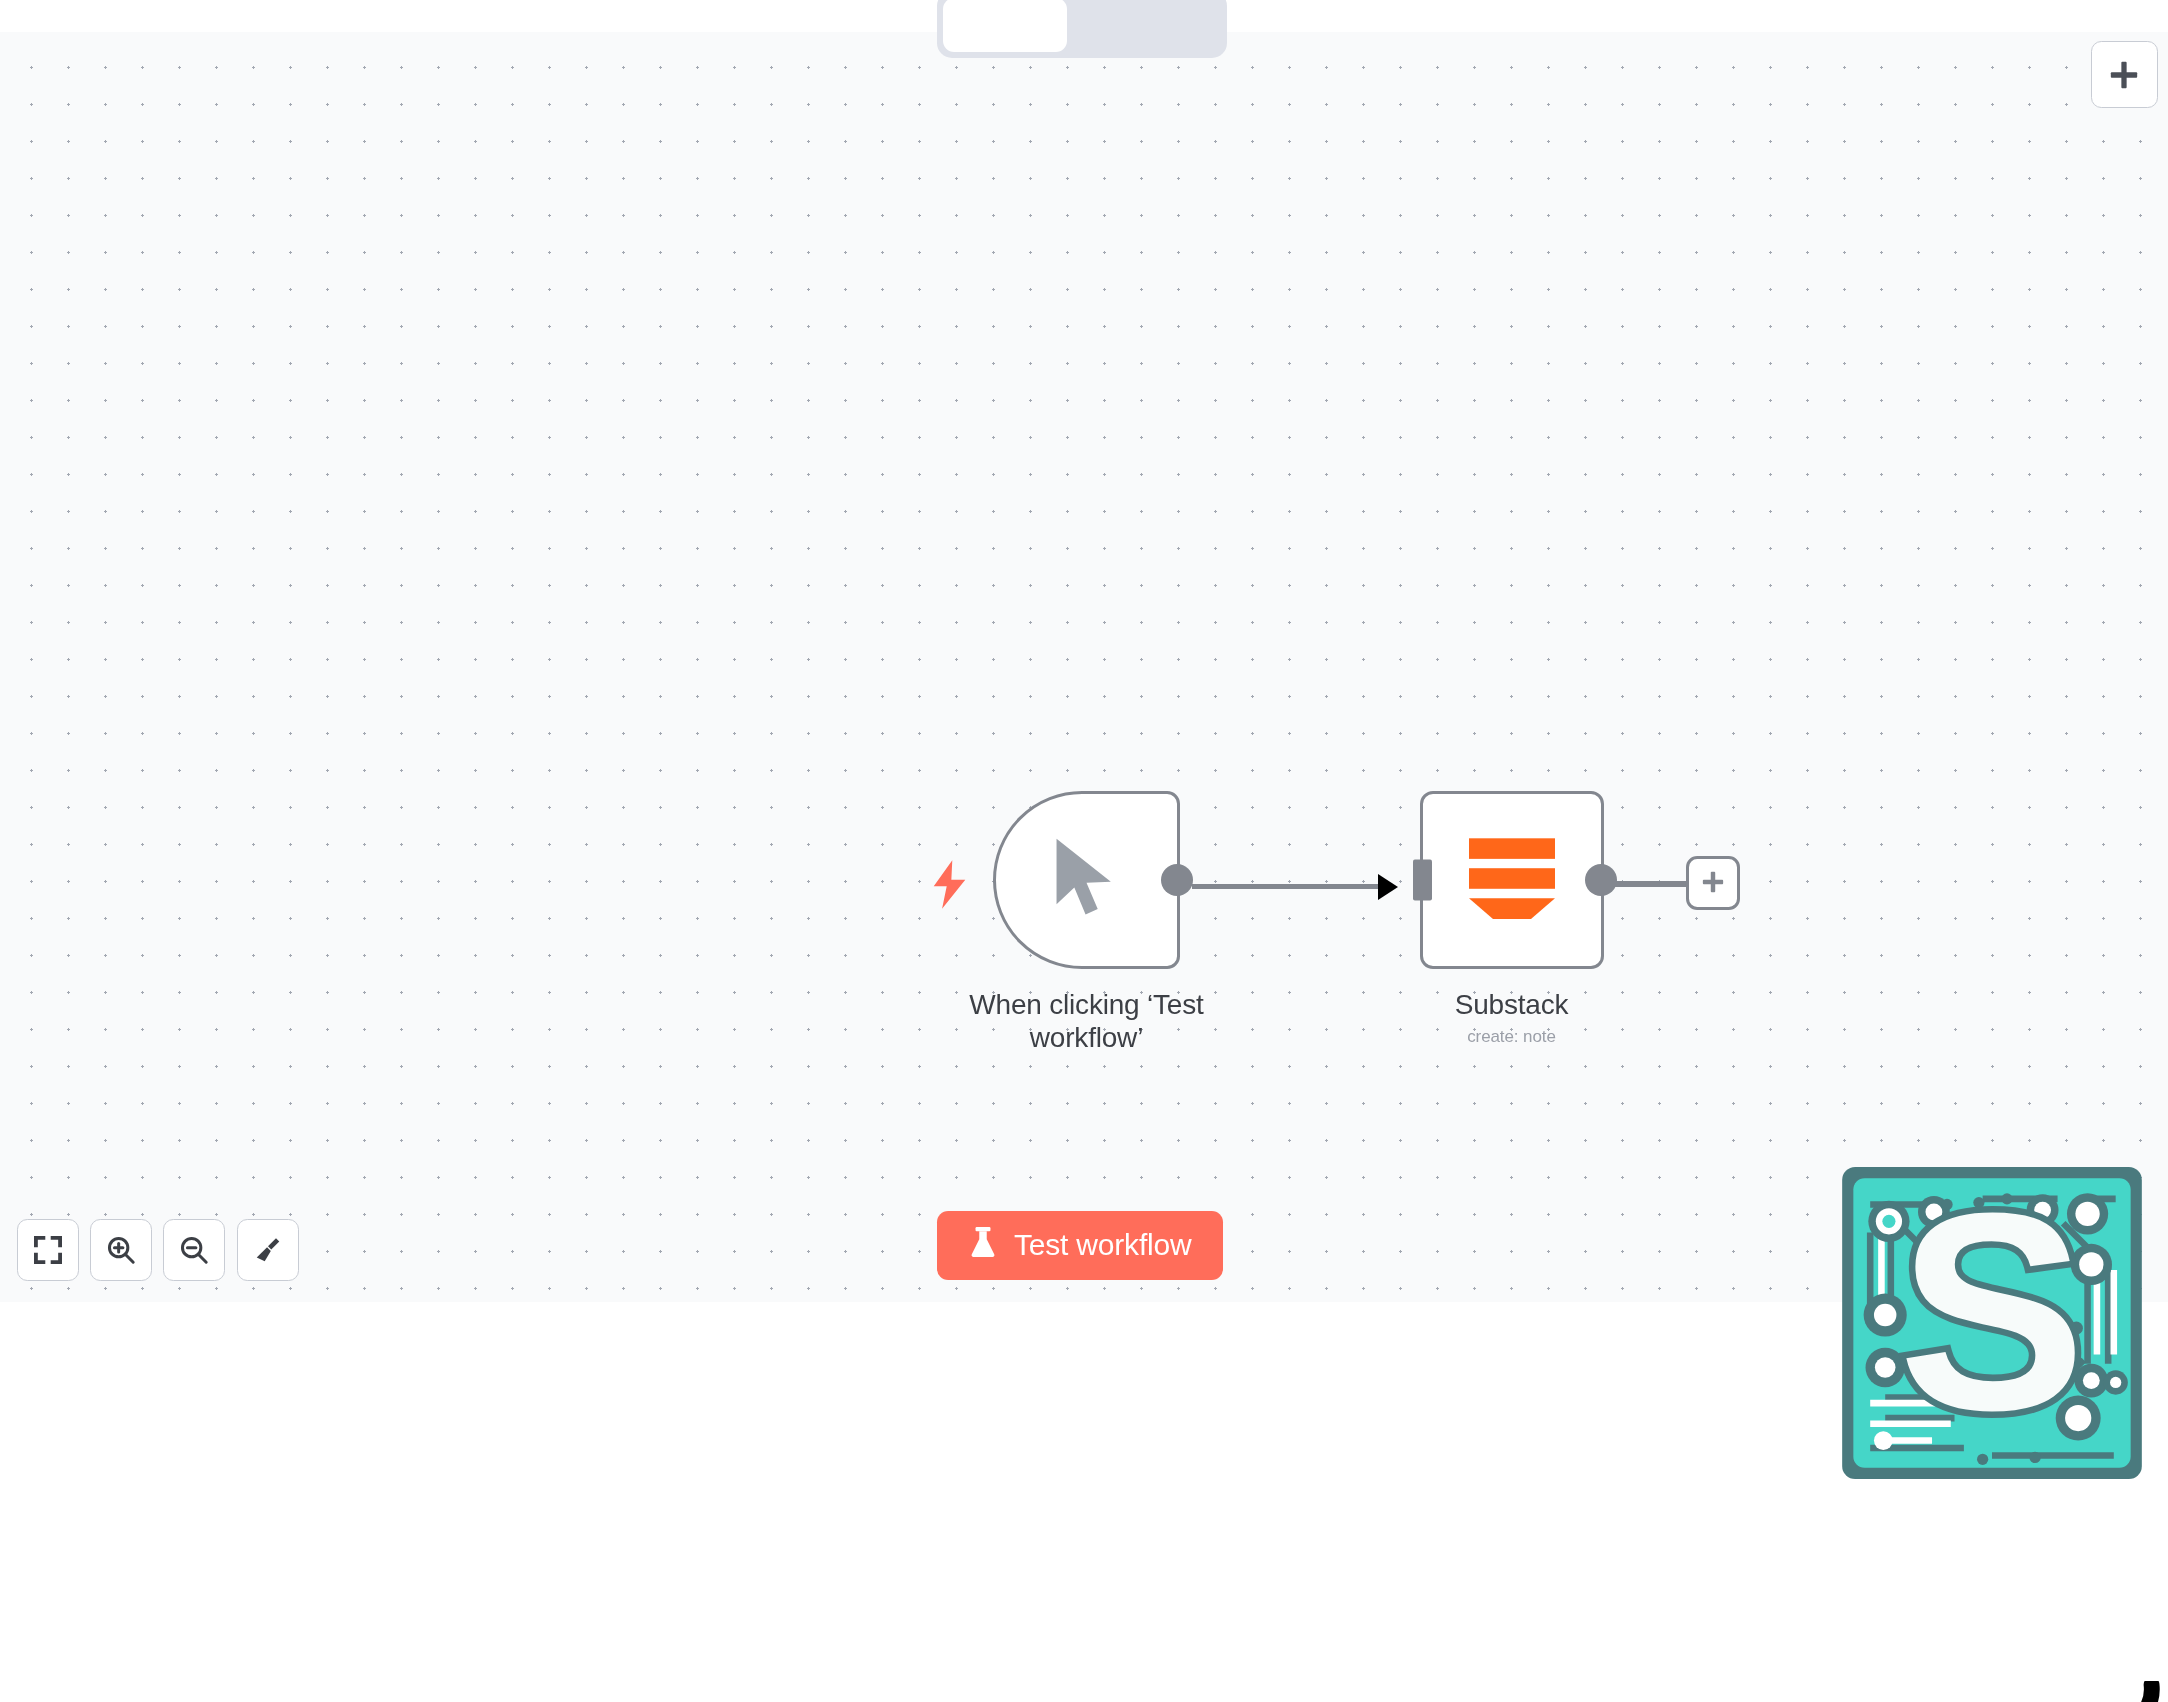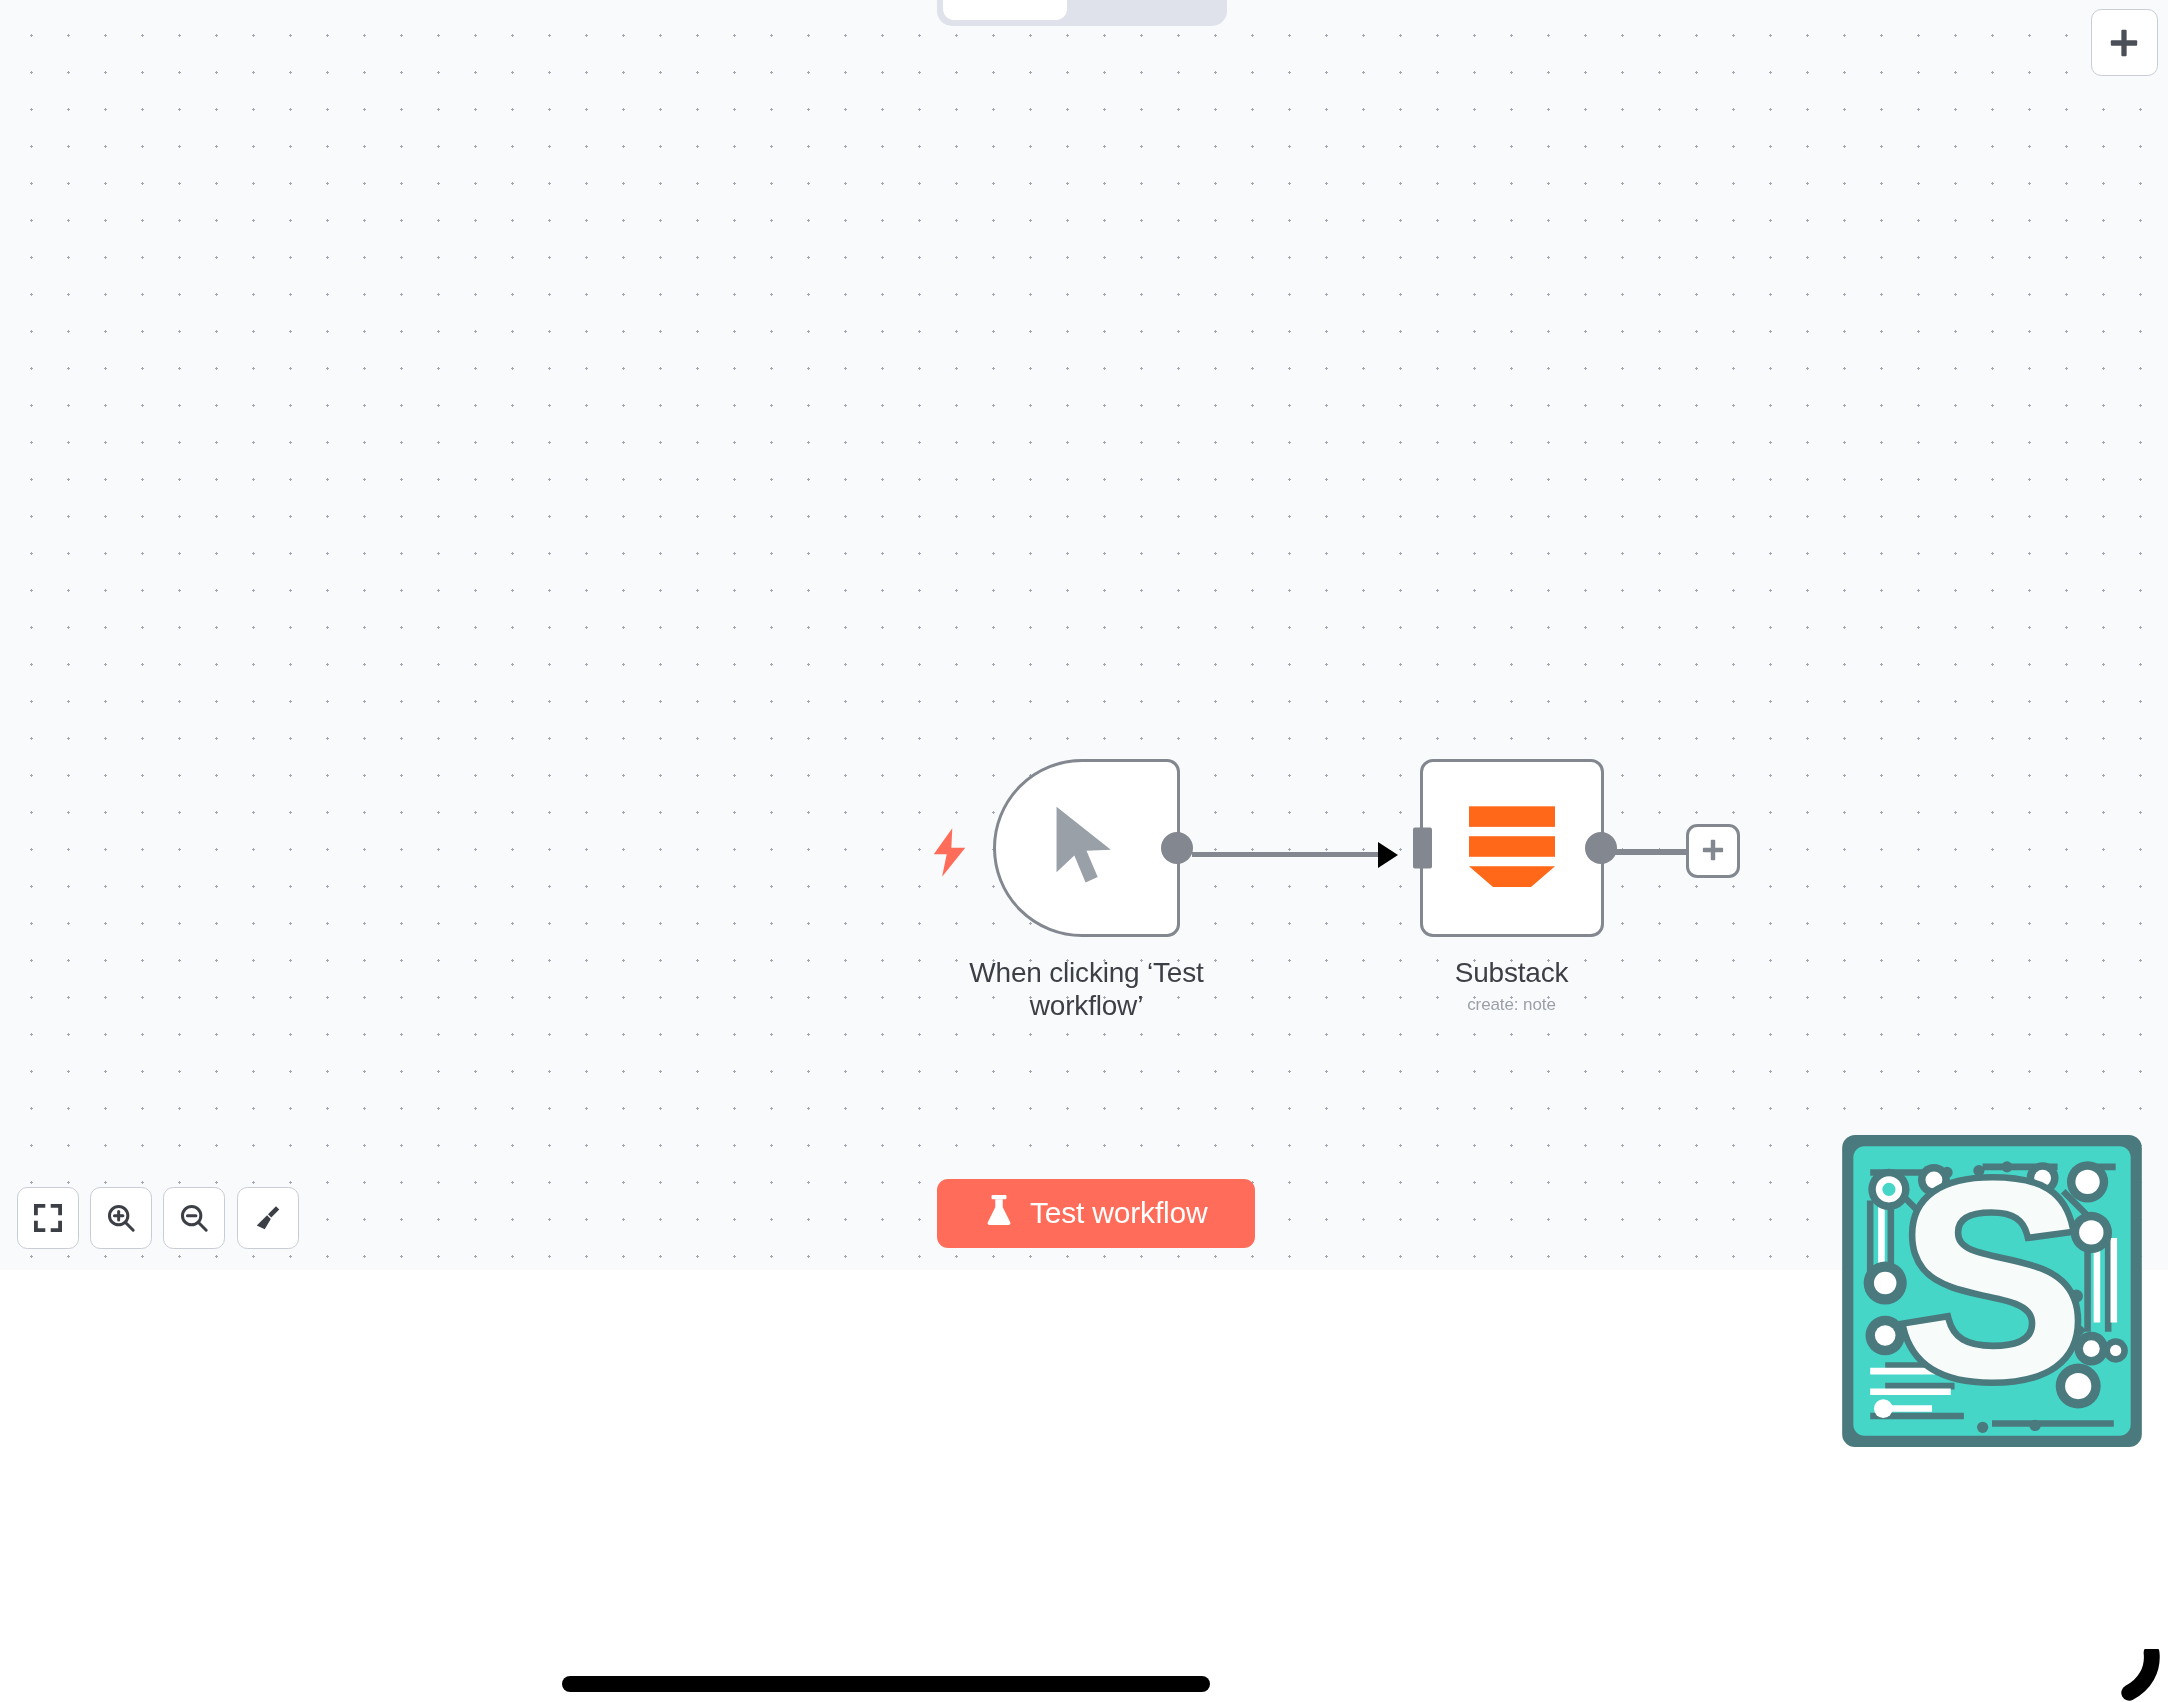--- a/index.html
+++ b/index.html
@@ -13,20 +13,21 @@
   }
 
   #canvas {
     position: relative;
     width: 2169px;
     height: 1270px;
     background-color: #f9fafb;
     background-image: radial-gradient(circle, #a3a8b2 1.1px, transparent 1.2px);
     background-size: 37px 37px;
     background-position: 13px 17px;
+    margin-top: 32px;
   }
 
   
   .top-pill {
     position: absolute;
     left: 937px;
     top: -41px;
     width: 290px;
     height: 67px;
     background: #dfe2ea;
@@ -210,21 +211,21 @@
     cursor: pointer;
   }
   .tool-btn svg { display: block; }
 
   
   .test-workflow-btn {
     position: absolute;
     left: 937px;
     bottom: 22.5px;
     height: 69px;
-    padding: 0 48px;
+    padding: 0 32px;
     background: #ff6d5a;
     border: none;
     border-radius: 11.2px;
     display: flex;
     align-items: center;
     gap: 17px;
     cursor: pointer;
     color: #ffffff;
     font-size: 30px;
     font-family: "Liberation Sans", sans-serif;

